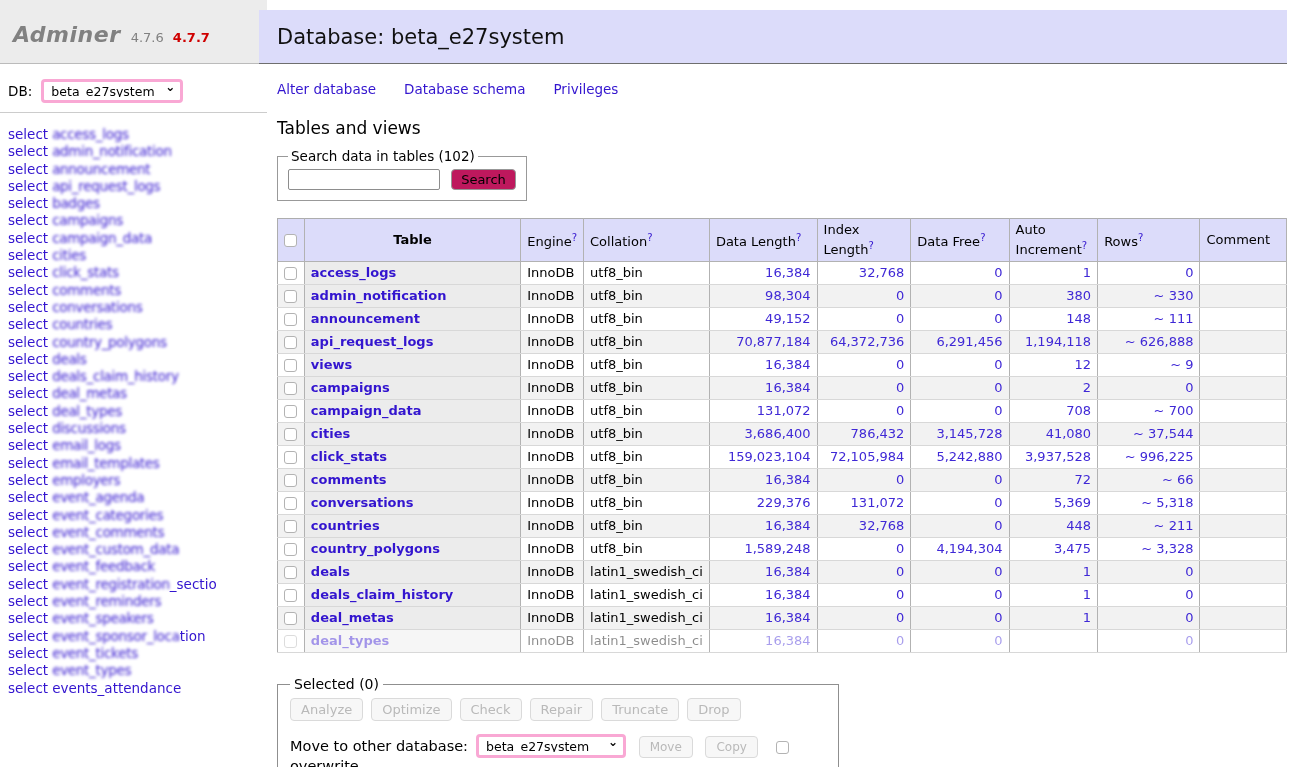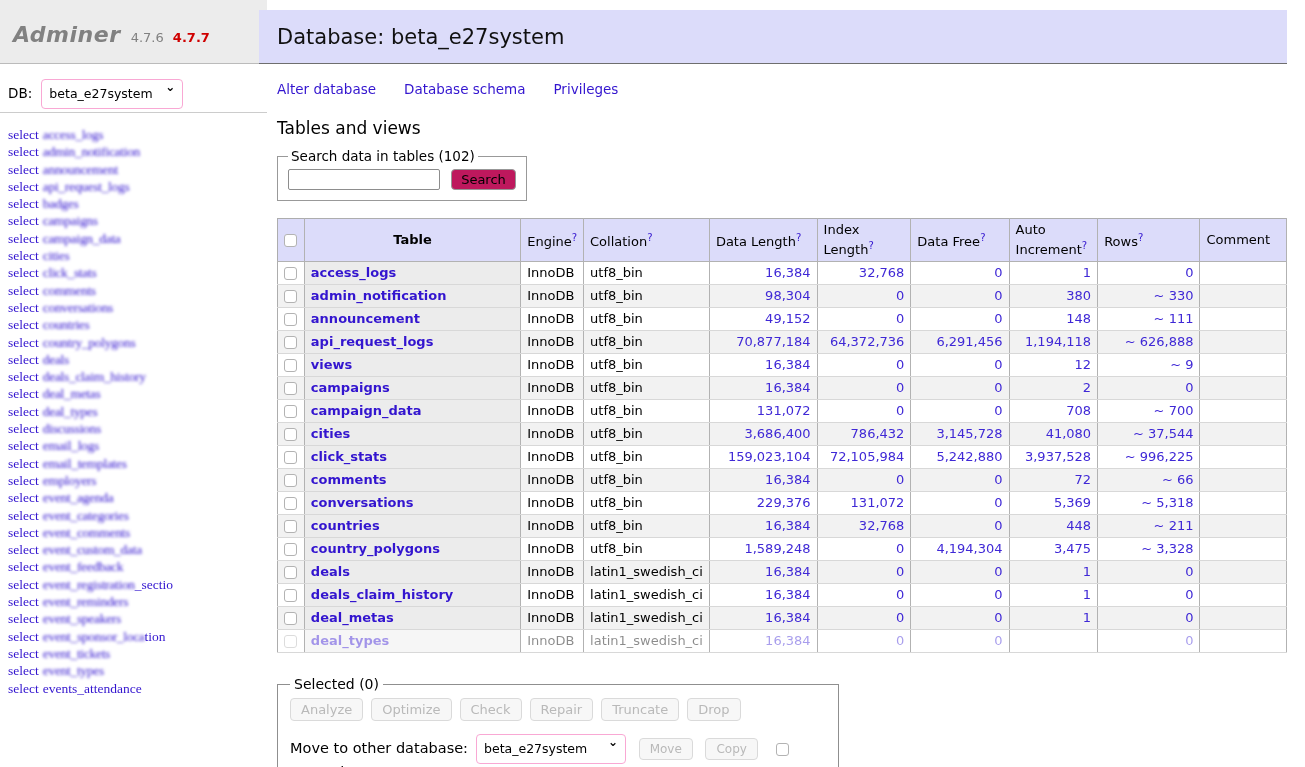--- a/index.html
+++ b/index.html
@@ -10,26 +10,26 @@
   
   .sidebar { position:absolute; left:0; top:0; width:267px; height:767px; overflow:hidden; background:#fff; }
   .logo { height:64px; background:#ececec; border-bottom:1px solid #bbb; padding:22px 0 0 13px; white-space:nowrap; }
   .logo .brand { font-size:22px; font-style:italic; font-weight:bold; color:#818181; letter-spacing:.5px; }
   .logo .ver { font-size:13px; color:#818181; margin-left:6px; }
   .logo .newver { font-size:13px; font-weight:bold; color:#cf0000; margin-left:5px; }
   .dbrow { height:49px; border-bottom:1px solid #ccc; padding:15px 0 0 8px; }
   .dbrow .dblabel { font-size:13.5px; margin-right:5px; }
   .selwrap { position:relative; display:inline-block; }
   .selwrap select { appearance:none; -webkit-appearance:none; font-family:inherit; font-size:12.5px;
-    border:1px solid #f9a8d4; border-radius:4px; background:#fff; padding:2px 24px 3px 7px; height:30px; }
+    border:3px solid #f9a8d4; border-radius:4px; background:#fff; padding:2px 24px 3px 7px; height:24px; }
   .selwrap:after { content:"⌄"; position:absolute; right:8px; top:1px; font-size:12px; font-weight:bold; pointer-events:none; }
   .side-links { height:57px; border-bottom:1px solid #ccc; padding:13px 0 0 8px; font-size:13.5px; line-height:17.3px; width:255px; }
   .side-links a { margin-right:24px; white-space:nowrap; }
   .side-tables { padding:13px 0 0 8px; font-size:13.5px; }
-  .side-tables p { line-height:17.3px; white-space:nowrap;font-family:Liberation Serif, serif; }
+  .side-tables p { line-height:17.3px; white-space:nowrap; }
   .blurred { filter:blur(1.5px); letter-spacing:-0.3px; }
   .tname { margin-left:4px; }
 
   
   .main { position:absolute; left:259px; top:0; width:1028px; height:767px; overflow:hidden; }
   .h2band { margin-top:10px; background:#dcdcfa; border-bottom:1px solid #6e6e6e;
     padding:15px 18px 14px; font-size:21px; color:#101010; }
   .top-links { margin:17px 0 0 18px; font-size:13.5px; }
   .top-links a { margin-right:28px; }
   .h3 { margin:21px 0 0 18px; font-size:17px; color:#000; }

